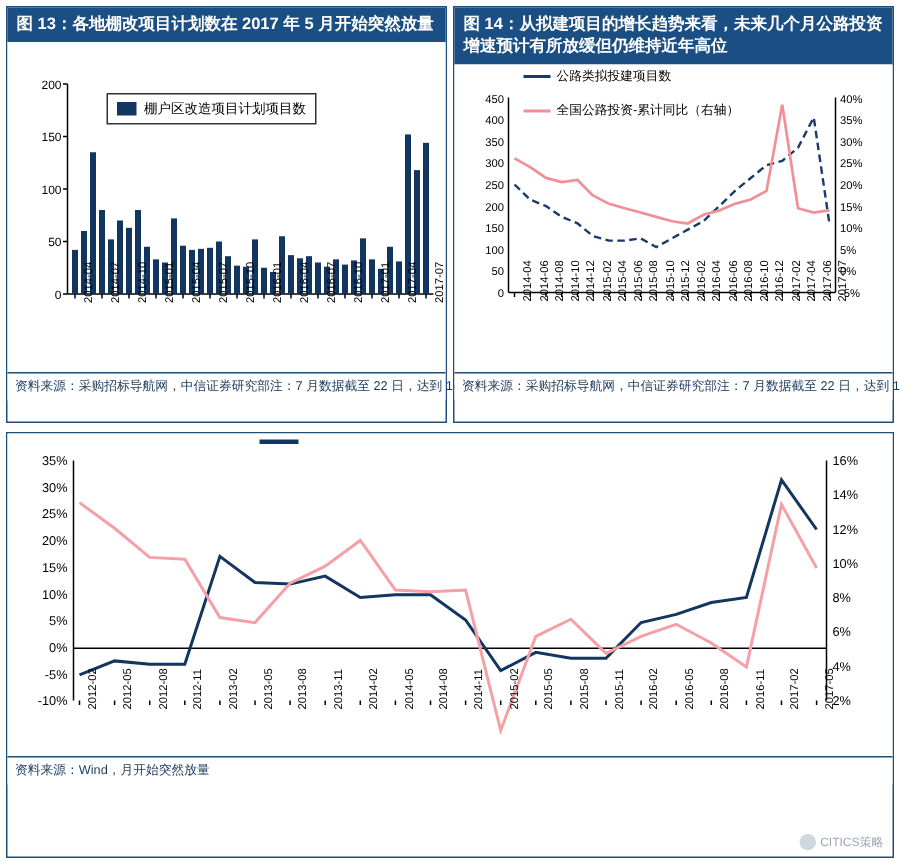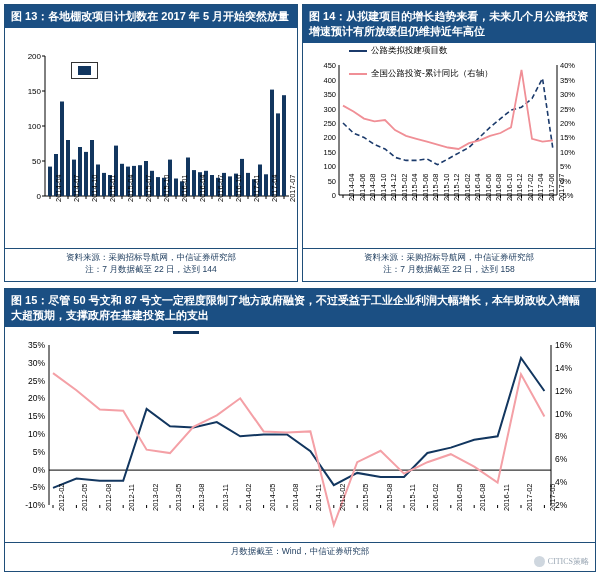--- a/index.html
+++ b/index.html
@@ -16,21 +16,20 @@
   .panel{position:absolute;box-sizing:border-box;border:1px solid #1f4e79;}
   .panel-head{
     background:#1b4f83;color:#fff;font-size:11px;line-height:15px;
     padding:4px 6px;font-weight:bold;
   }
   .panel-body{background:#fff;}
   .panel-foot{
     font-size:8.5px;color:#1b3a5c;padding:3px 5px;border-top:1px solid #1f4e79;
     display:flex;justify-content:space-between;align-items:center;
     background:#fff;
-    flex-direction:column;
   }
   .panel-foot .left{white-space:nowrap;}
   .panel-foot .right{white-space:nowrap;}
 
   #panel13{left:4px;top:4px;width:294px;height:278px;}
   #panel14{left:302px;top:4px;width:294px;height:278px;}
   #panel15{left:4px;top:288px;width:592px;height:284px;}
 
   
   .chart{position:relative;}
@@ -44,21 +43,21 @@
     position:absolute;font-size:8.5px;color:#000;display:flex;align-items:center;gap:4px;
   }
   .legend .lineswatch{display:inline-block;width:18px;height:0;border-top:2px solid #000;}
   .legend-box{
     position:absolute;border:1px solid #333;background:#fff;padding:3px 6px;
     font-size:9px;color:#000;
   }
   svg{display:block;}
   .wm{
     position:absolute;right:6px;bottom:4px;font-size:8px;color:#9aa7b4;
-    display:flex;align-items:center;gap:3px;font-family:Liberation Serif, serif;
+    display:flex;align-items:center;gap:3px;
   }
   .wm .dot{
     width:11px;height:11px;border-radius:50%;background:#cfd7df;display:inline-block;
   }
 </style>
 </head>
 <body>
 
 <div class="page">
 
@@ -142,20 +141,21 @@
             <line x1="207" y1="168" x2="207" y2="171"></line>
             <line x1="225" y1="168" x2="225" y2="171"></line>
             <line x1="243" y1="168" x2="243" y2="171"></line>
             <line x1="261" y1="168" x2="261" y2="171"></line>
             <line x1="279" y1="168" x2="279" y2="171"></line>
           </g>
         </svg>
 
         <div class="legend-box" style="left:66px;top:34px;display:flex;align-items:center;gap:5px;">
           <span class="swatch" style="background:#12365f;width:13px;height:9px;"></span>
+          <span>棚户区改造项目计划项目数</span>
         </div>
 
         <div class="axis-label tick-x" style="left:49px;top:174px;">2014-04</div>
         <div class="axis-label tick-x" style="left:67px;top:174px;">2014-07</div>
         <div class="axis-label tick-x" style="left:85px;top:174px;">2014-10</div>
         <div class="axis-label tick-x" style="left:103px;top:174px;">2015-01</div>
         <div class="axis-label tick-x" style="left:121px;top:174px;">2015-04</div>
         <div class="axis-label tick-x" style="left:139px;top:174px;">2015-07</div>
         <div class="axis-label tick-x" style="left:157px;top:174px;">2015-10</div>
         <div class="axis-label tick-x" style="left:175px;top:174px;">2016-01</div>
@@ -270,21 +270,20 @@
         <div class="axis-label tick-x" style="left:254px;top:158px;">2017-07</div>
       </div>
     </div>
     <div class="panel-foot">
       <span class="left">资料来源：采购招标导航网，中信证券研究部</span>
       <span class="right">注：7 月数据截至 22 日，达到 158</span>
     </div>
   </div>
 
   <div class="panel" id="panel15">
-    <div class="panel-head">图 15：尽管 50 号文和 87 号文一定程度限制了地方政府融资，不过受益于工业企业利润大幅增长，本年财政收入增幅大超预期，支撑政府在基建投资上的支出</div>
     <div class="panel-body">
       <div class="chart" id="chart15" style="position:relative;width:590px;height:215px;">
         <svg width="590" height="215" viewBox="0 0 590 215">
 
           <line x1="44" y1="18" x2="44" y2="178" stroke="#000" stroke-width="1"></line>
           <line x1="546" y1="18" x2="546" y2="178" stroke="#000" stroke-width="1"></line>
 
           <line x1="44" y1="143.1" x2="546" y2="143.1" stroke="#000" stroke-width="1"></line>
 
           <g font-size="8.5" fill="#000" font-family="Liberation Sans, sans-serif" text-anchor="end">
@@ -363,21 +362,21 @@
         <div class="axis-label tick-x" style="left:403px;top:184px;">2015-11</div>
         <div class="axis-label tick-x" style="left:426.4px;top:184px;">2016-02</div>
         <div class="axis-label tick-x" style="left:449.8px;top:184px;">2016-05</div>
         <div class="axis-label tick-x" style="left:473.2px;top:184px;">2016-08</div>
         <div class="axis-label tick-x" style="left:496.6px;top:184px;">2016-11</div>
         <div class="axis-label tick-x" style="left:520px;top:184px;">2017-02</div>
         <div class="axis-label tick-x" style="left:543.4px;top:184px;">2017-05</div>
       </div>
     </div>
     <div class="panel-foot">
-      <span class="left">月数据截至：Wind，中信证券研究部</span>
+      <span class="left">资料来源：Wind，月开始突然放量</span>
       <span class="right"></span>
     </div>
     <div class="wm">
       <span class="dot"></span>
       <span>CITICS策略</span>
     </div>
   </div>
 
 </div>
 

